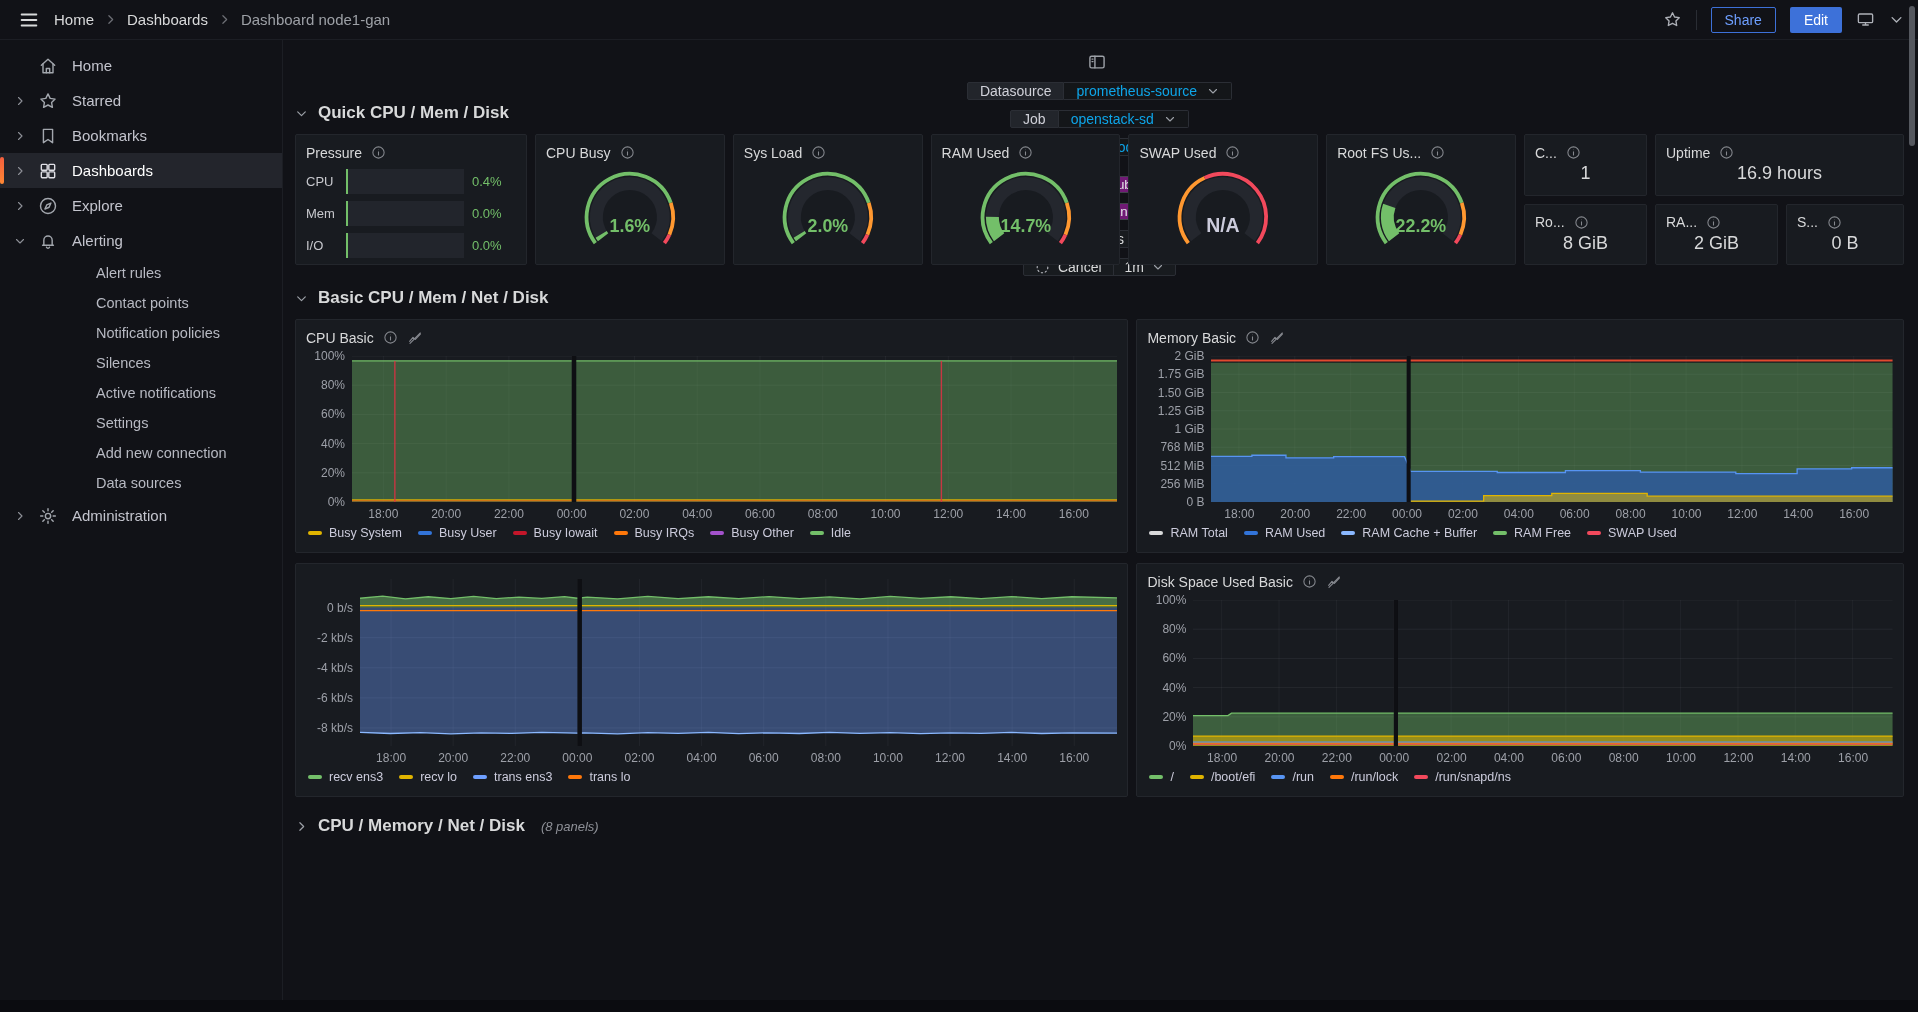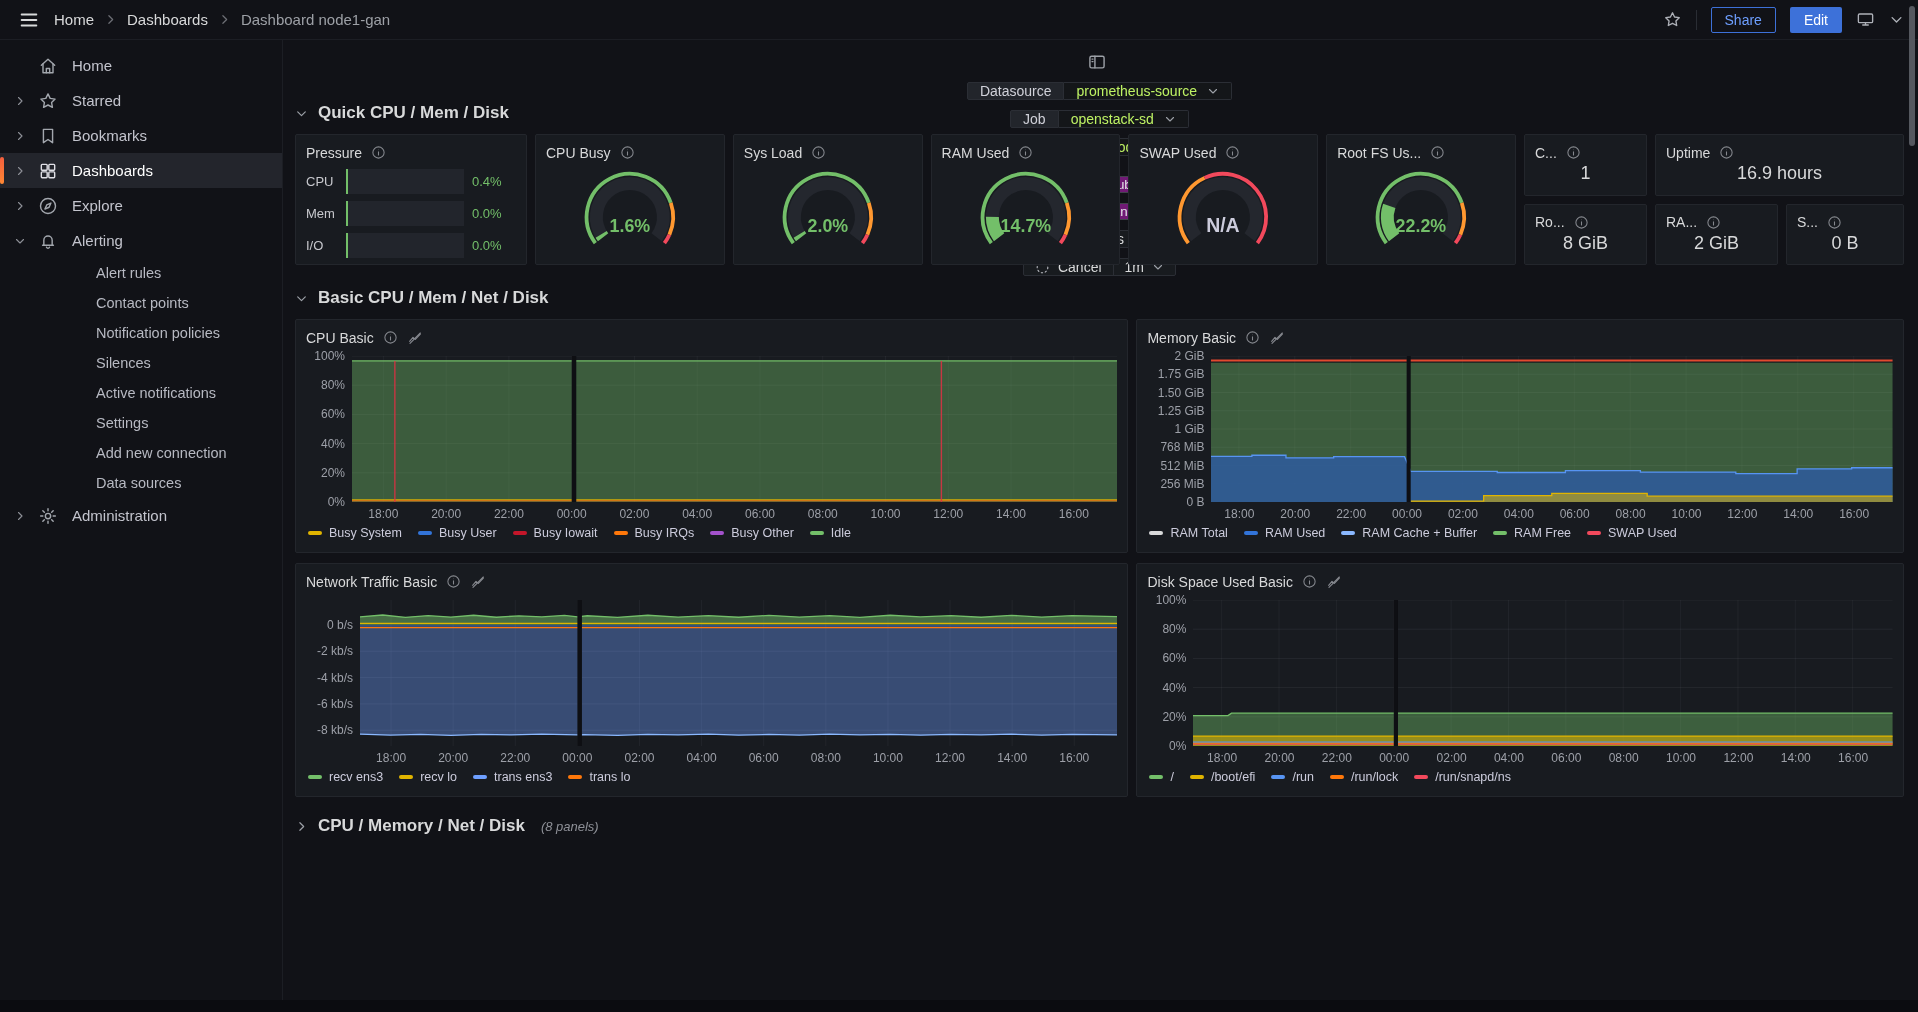--- a/index.html
+++ b/index.html
@@ -44,21 +44,21 @@
   .side-sub .lbl { font-size:14.5px; color:#b7b9c2; }
 
   .main { flex:1; padding:8px 14px 0 12px; position:relative; min-width:0; }
 
   
   .toolbar { display:flex; align-items:center; gap:10px; height:32px; margin:4px 0 14px;flex-direction:column; }
   .dock-btn { width:20px; height:20px; color:#9da1a8; cursor:pointer; margin-right:6px; }
   .chip-group { display:flex; height:32px; border-radius:2px; }
   .seg { display:flex; align-items:center; padding:0 12px; border:1px solid #2b2e35; font-size:14px; }
   .seg.label { background:#22252b; color:#d0d1d9; font-weight:500; border-radius:2px 0 0 2px; }
-  .seg.value { background:#141619; color:#bef264; border-left:none; border-radius:0 2px 2px 0; gap:10px; cursor:pointer;text-align:center; }
+  .seg.value { background:#141619; color:#0ea5e9; border-left:none; border-radius:0 2px 2px 0; gap:10px; cursor:pointer;text-align:center; }
   .seg .caret { width:12px; height:12px; color:#9da1a8; }
   .toolbar-spacer { flex:1; }
   .tb-btn { display:flex; align-items:center; gap:8px; height:32px; padding:0 12px; background:#701a75;
     border:1px solid #41444b; border-radius:2px; color:#e3e4e8; font-weight:500; cursor:pointer;text-align:center; }
   .tb-btn .ic { width:15px; height:15px; color:#c9cad1; }
   .tool-group { display:flex; height:32px; border:1px solid #2b2e35; border-radius:2px; background:#181b1f; }
   .tool-seg { display:flex; align-items:center; gap:8px; padding:0 11px; cursor:pointer; color:#d8d9da; font-weight:500; }
   .tool-seg + .tool-seg { border-left:1px solid #2b2e35; }
   .tool-seg .ic { width:15px; height:15px; color:#c0c2c9; }
 
@@ -818,36 +818,20 @@
               <span class="leg-swatch" style="background:#73bf69"></span>
               <span class="leg-label">RAM Free</span>
             </span>
             <span class="leg-item">
               <span class="leg-swatch" style="background:#f2495c"></span>
               <span class="leg-label">SWAP Used</span>
             </span>
           </div>
         </div>
         <div class="panel chart-panel">
-          <div class="p-head">
-            <span class="p-title">Network Traffic Basic</span>
-            <span class="icon p-ic">
-              <svg viewBox="0 0 24 24">
-                <circle cx="12" cy="12" r="9"></circle>
-                <path d="M12 11v5"></path>
-                <circle cx="12" cy="7.6" r="0.6" fill="currentColor" stroke="none"></circle>
-              </svg>
-            </span>
-            <span class="icon p-ic" style="width:16px;height:16px;">
-              <svg viewBox="0 0 24 24">
-                <path d="M4 17l5-6 3.5 3L20 6"></path>
-                <path d="M4.5 20L20 4.5"></path>
-              </svg>
-            </span>
-          </div>
           <div class="chart-body">
             <div class="ylabels" style="width:54px">
               <span class="ylabel" style="top:17.12%">0 b/s</span>
               <span class="ylabel" style="top:35.14%">-2 kb/s</span>
               <span class="ylabel" style="top:53.15%">-4 kb/s</span>
               <span class="ylabel" style="top:71.17%">-6 kb/s</span>
               <span class="ylabel" style="top:89.19%">-8 kb/s</span>
             </div>
             <div class="plotwrap">
               <svg viewBox="0 0 1000 360" preserveAspectRatio="none">

